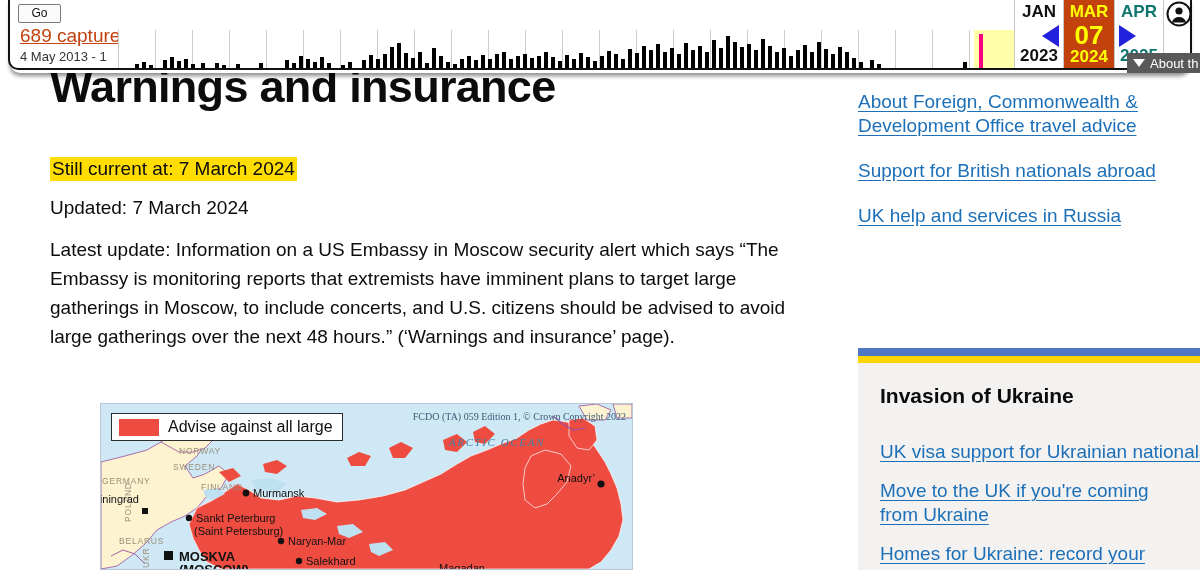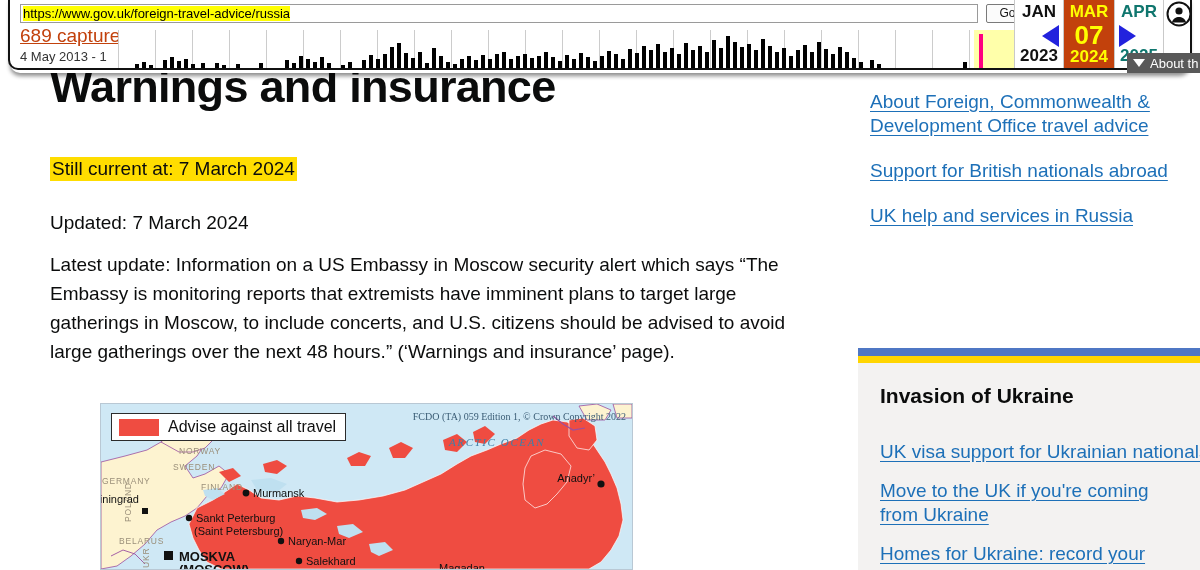--- a/index.html
+++ b/index.html
@@ -52,21 +52,21 @@
     font-size: 19px;
     line-height: 26px;
     color: #0b0c0c;
   }
   .still-current .hl {
     background: #ffdd00;
     padding: 1px 2px 2px 2px;
   }
 
   .updated-line {
-    margin-top: 28px;
+    margin-top: 13px;
     font-size: 19px;
     line-height: 26px;
     color: #0b0c0c;
   }
 
   .latest-update {
     margin-top: 14px;
     font-size: 19px;
     line-height: 29px;
     color: #0b0c0c;
@@ -162,21 +162,21 @@
   }
   .sidebar-heading {
     font-size: 22px;
     font-weight: bold;
     color: #0b0c0c;
     margin: 0 0 24px 0;
     line-height: 26px;
   }
   .related-list {
     list-style: none;
-    margin: 12px;
+    margin: 0;
     padding: 0;
   }
   .related-list li { margin: 0 0 21px 0; }
   .related-link {
     font-size: 19px;
     line-height: 24px;
     color: #1d70b8;
     text-decoration: underline;
     text-underline-offset: 2.5px;
     display: inline;
@@ -538,21 +538,21 @@
         <text class="map-city" x="205" y="161">Salekhard</text>
 
         <circle cx="500" cy="80" r="3.6" fill="#111"></circle>
         <text class="map-city" x="494" y="78" text-anchor="end">Anadyr’</text>
 
         <text class="map-city" x="338" y="168">Magadan</text>
       </svg>
 
       <div class="map-legend">
         <span class="legend-swatch"></span>
-        <span class="legend-label">Advise against all travel</span>
+        <span class="legend-label">Advise against all large</span>
       </div>
 
       <div class="map-credit">FCDO (TA) 059 Edition 1, © Crown Copyright 2022</div>
     </div>
 
     <div id="sidebar">
       <h2 class="sidebar-heading">Related content</h2>
       <ul class="related-list">
         <li>
           <a class="related-link" href="#">About Foreign, Commonwealth &amp; Development Office travel advice</a>
@@ -584,23 +584,20 @@
         </ul>
       </div>
     </div>
   </div>
 
   <div id="wm-toolbar">
     <div id="wm-shadow"></div>
     <div id="wm-frame">
 
       <div id="wm-row1">
-        <div id="url-input-wrap">
-          <span id="url-text" title="Enter a URL or words related to a site's home page">https://www.gov.uk/foreign-travel-advice/russia</span>
-        </div>
         <div id="go-button">Go</div>
       </div>
 
       <div id="captures-col">
         <a id="captures-count" href="#">689 captures</a>
         <span id="captures-range">4 May 2013 - 1</span>
       </div>
 
       <div id="timeline">
         <svg id="timeline-svg" width="896" height="44" viewBox="0 0 896 44" xmlns="http://www.w3.org/2000/svg">

